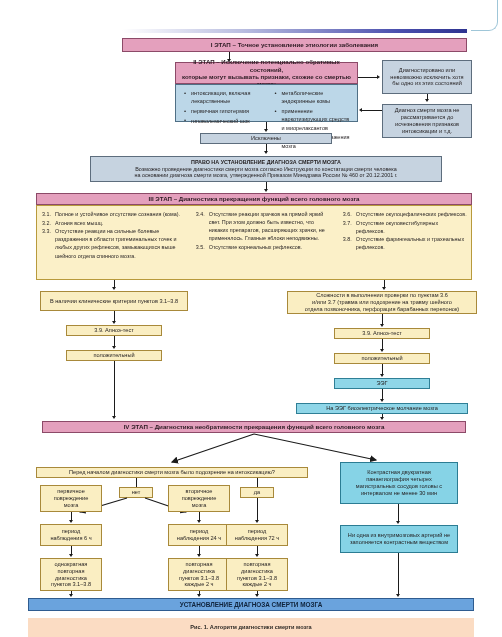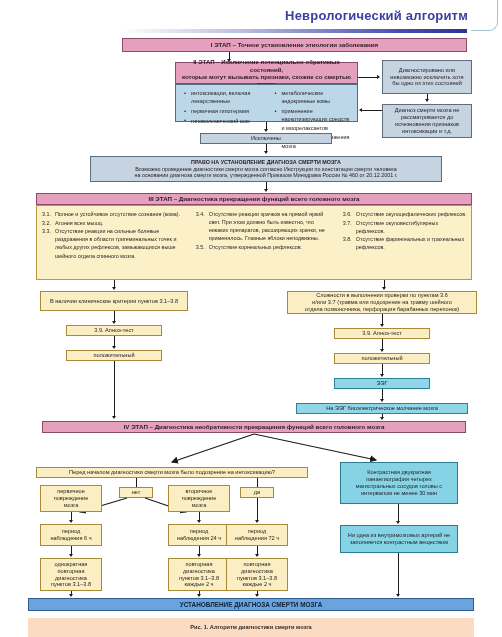--- a/index.html
+++ b/index.html
@@ -115,21 +115,20 @@
   .peachband{
     position:absolute;left:28px;top:618px;width:446px;height:19px;background:#fbdcc3;
   }
   .svgl{position:absolute;left:0;top:0;width:502px;height:637px;pointer-events:none;}
 </style>
 </head>
 <body>
 
 <div class="page">
 
-  <div class="hdr-title">Неврологический алгоритм</div>
   <div class="hdr-rule"></div>
   <div class="hdr-bracket"></div>
 
   <div class="node n-pink pad" style="left:122px;top:38px;width:345px;height:14px;">
     <span>I ЭТАП – Точное установление этиологии заболевания</span>
   </div>
 
   <div class="vline" style="left:229px;top:52px;height:8px;"></div>
   <div class="arrow-d" style="left:227px;top:59px;"></div>
 

